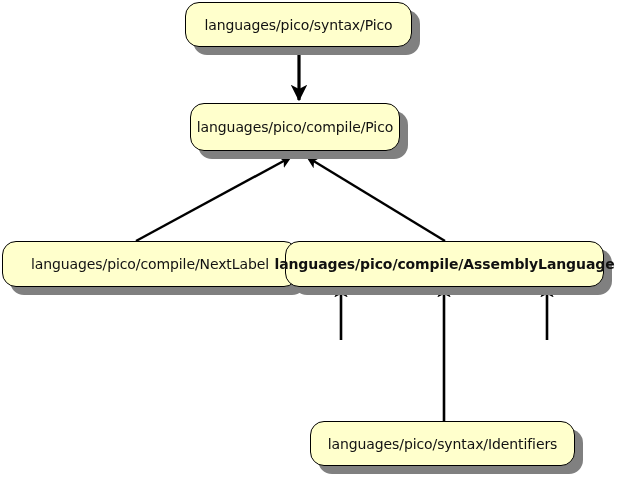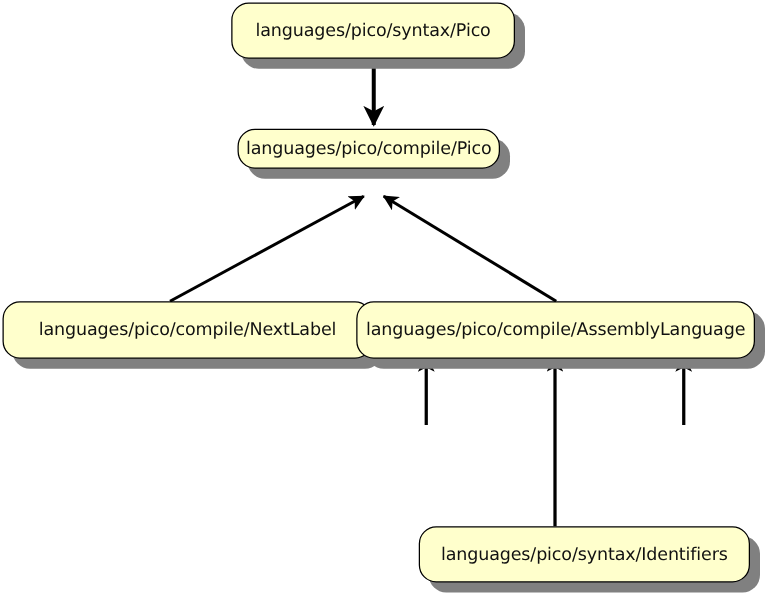--- a/index.html
+++ b/index.html
@@ -48,26 +48,26 @@
     display: block;
     font-size: 14px;
     line-height: 1;
     letter-spacing: -0.1px;
     color: #111111;
     pointer-events: none;
   }
 
   
   #node-syntax-pico       { left: 185px; top:   2px; width: 227px; height:  45px; }
-  #node-compile-pico      { left: 190px; top: 103px; width: 210px; height:  32px; }
+  #node-compile-pico      { left: 190px; top: 103px; width: 210px; height:  48px; }
   #node-next-label        { left:   2px; top: 241px; width: 296px; height:  46px; }
-  #node-assembly-language { left: 285px; top: 241px; width: 319px; height:  46px; }
+  #node-assembly-language { left: 285px; top: 241px; width: 319px; height:  46px; font-weight: bold; }
   #node-basic-integers    { left: 270px; top: 340px; width: 128px; height:  45px; }
   #node-basic-strings     { left: 473px; top: 340px; width: 127px; height:  45px; }
-  #node-syntax-identifiers{ left: 310px; top: 421px; width: 265px; height:  45px; margin-left: 25px; }
+  #node-syntax-identifiers{ left: 310px; top: 421px; width: 265px; height:  45px; }
 
   
   #node-compile-pico .node-label      { font-size: 14px; }
   #node-assembly-language .node-label { font-size: 14px; }
 </style>
 </head>
 <body>
 
 <div id="canvas">
 

